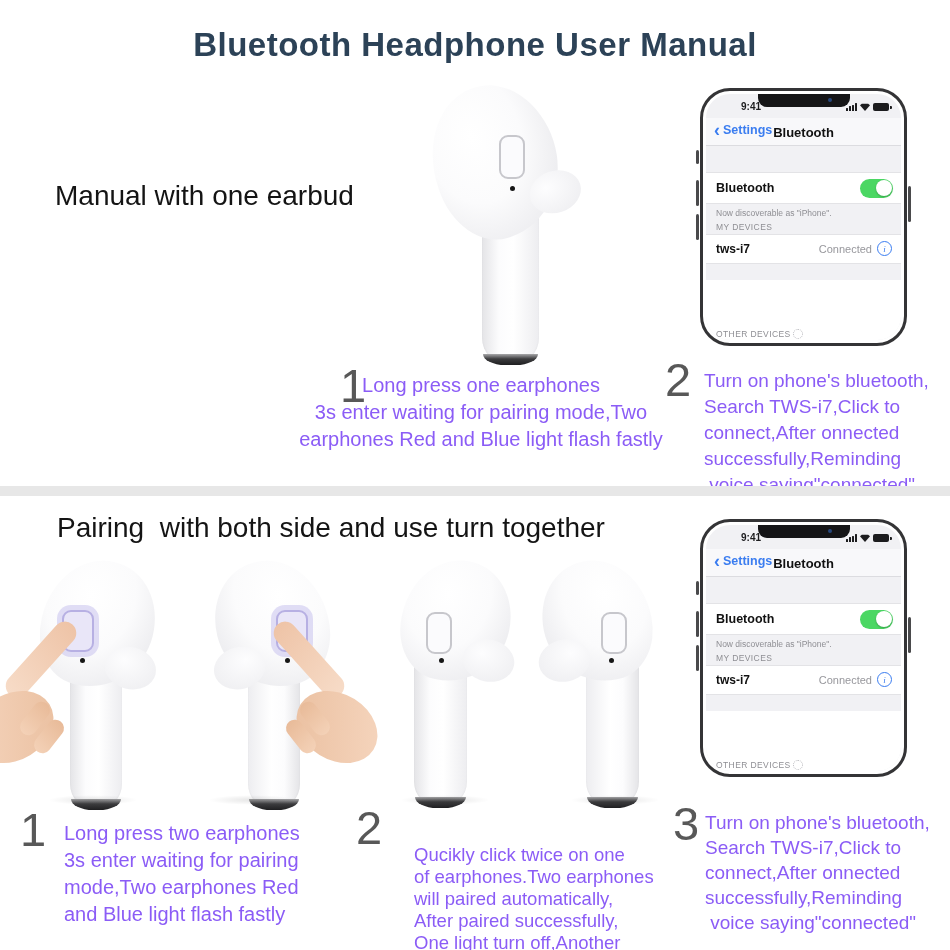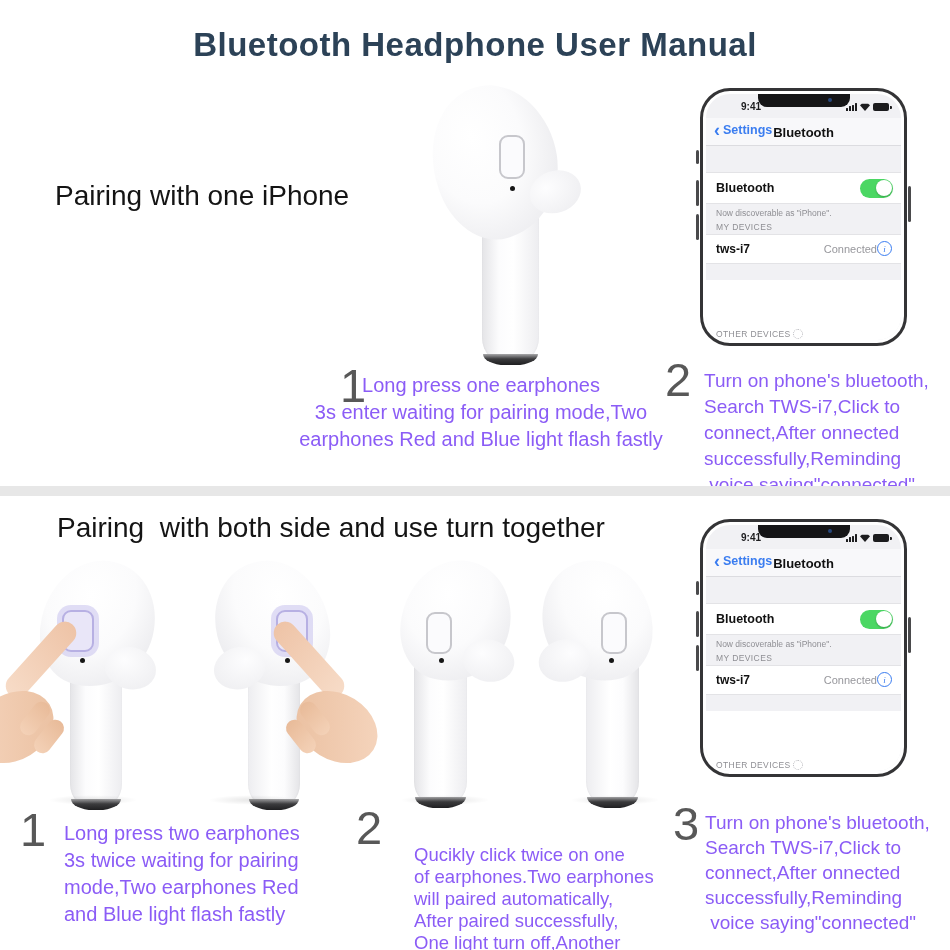--- a/index.html
+++ b/index.html
@@ -88,36 +88,36 @@
   .row-label{position:absolute;left:10px;top:8px;font-size:12.5px;font-weight:600;color:#111;}
   .toggle{position:absolute;right:8px;top:5.5px;width:33px;height:19px;border-radius:10px;
     background:#4bd763;}
   .toggle .knob{position:absolute;right:1.5px;top:1.5px;width:16px;height:16px;border-radius:50%;
     background:#ffffff;box-shadow:0 1px 2px rgba(0,0,0,.25);}
   .ph-sub{position:absolute;left:10px;top:114px;font-size:8.5px;color:#8e8e93;}
   .ph-hdr{position:absolute;left:10px;font-size:8.5px;color:#8e8e93;letter-spacing:.4px;}
   .hdr-my{top:128px;}
   .row-device{top:140px;height:28px;}
   .dev-name{position:absolute;left:10px;top:7px;font-size:12px;font-weight:600;color:#111;}
-  .dev-right{position:absolute;right:9px;top:6px;display:flex;align-items:center;
+  .dev-right{position:absolute;right:9px;top:6px;display:flex;align-items:center;gap:5px;
     font-size:11px;color:#97979c;}
   .info{display:flex;align-items:center;justify-content:center;width:13px;height:13px;
     border:1.5px solid #3b7df0;border-radius:50%;color:#3b7df0;font-size:9px;
     font-family:"Liberation Serif",serif;font-style:italic;}
   .ph-white{position:absolute;left:0;right:0;top:186px;bottom:0;background:#ffffff;}
   .hdr-other{position:absolute;left:10px;bottom:1px;display:flex;gap:2px;align-items:flex-end;
     font-size:8.5px;color:#8e8e93;letter-spacing:.4px;}
   .spinner{display:block;width:8px;height:8px;border-radius:50%;border:1.5px dotted #b9b9be;}
 </style>
 </head>
 <body>
 
 <div class="doc-title">Bluetooth Headphone User Manual</div>
 
-<div class="sec-heading" id="h1">Pairing with one iPhone</div>
+<div class="sec-heading" id="h1">Manual with one earbud</div>
 
 <div class="earbud" style="left:405px;top:85px;width:200px;height:280px;">
   <div class="eb-stem" style="left:77px;top:55px;width:57px;height:308px;max-height:225px;">
     <div class="eb-ring"></div>
   </div>
   <div class="eb-head" style="left:28px;top:0;width:124px;height:153px;transform:rotate(-18deg);"></div>
   <div class="eb-btn" style="left:94px;top:50px;width:22px;height:40px;"></div>
   <div class="eb-dot" style="left:105px;top:101px;"></div>
 </div>
 
@@ -184,21 +184,21 @@
   <div class="eb-dot" style="left:41px;top:102px;"></div>
 </div>
 
 <div class="eb-shadow" style="left:48px;top:795px;width:90px;"></div>
 <div class="eb-shadow" style="left:208px;top:795px;width:90px;"></div>
 <div class="eb-shadow" style="left:400px;top:795px;width:90px;"></div>
 <div class="eb-shadow" style="left:570px;top:795px;width:90px;"></div>
 
 <div class="stepnum" style="left:20px;top:806px;">1</div>
 <div class="steptext" id="t1b">Long press two earphones
-3s twice waiting for pairing
+3s enter waiting for pairing
 mode,Two earphones Red
 and Blue light flash fastly</div>
 
 <div class="stepnum" style="left:356px;top:804px;">2</div>
 <div class="steptext" id="t2b">Qucikly click twice on one
 of earphones.Two earphones
 will paired automatically,
 After paired successfully,
 One light turn off,Another
 one Red and blue light flash</div>

